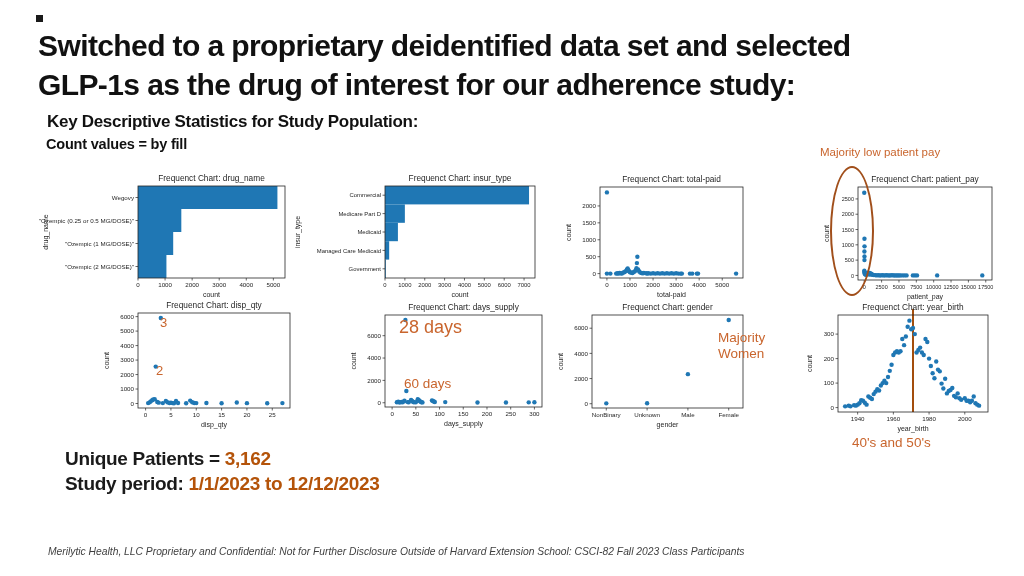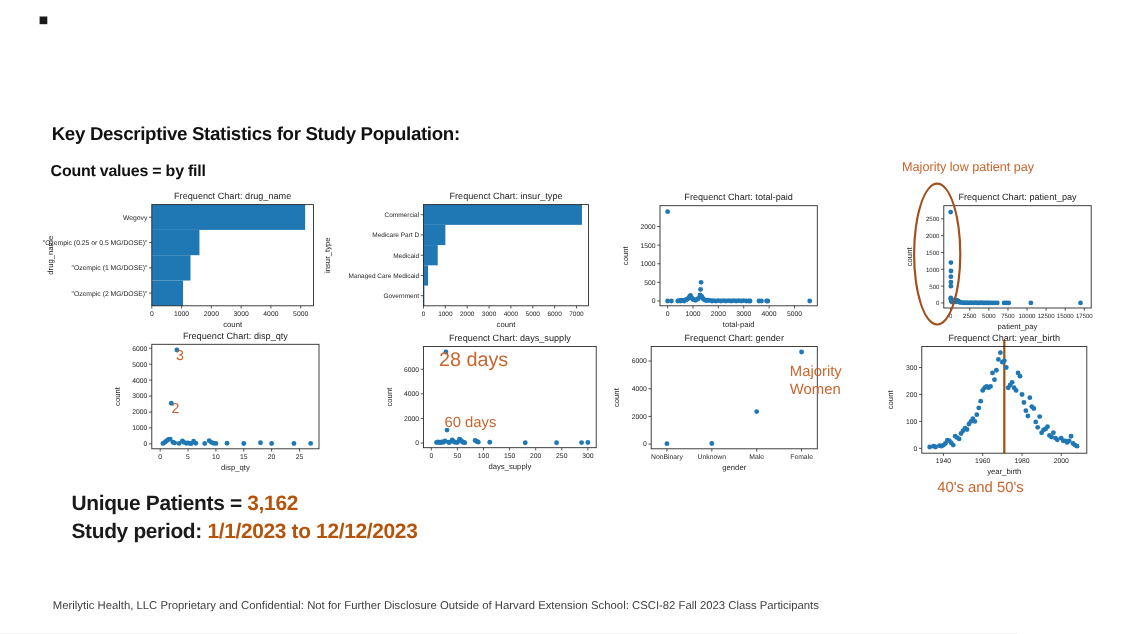--- a/index.html
+++ b/index.html
@@ -2,45 +2,47 @@
 <html><head>
 <meta charset="utf-8">
 <style>
   html,body{margin:0;padding:0;background:#e8e8e8;}
   .slide{position:relative;width:1024px;height:576px;background:#ffffff;overflow:hidden;
          font-family:"Liberation Sans",sans-serif;}
   .bullet{position:absolute;left:36px;top:15px;width:7px;height:7px;background:#1a1a1a;}
   .title{position:absolute;left:38px;top:26px;width:950px;color:#111;
          font-size:30px;font-weight:700;letter-spacing:-0.6px;line-height:39px;}
   .subtitle1{position:absolute;left:47px;top:112px;color:#111;font-size:17px;font-weight:700;letter-spacing:-0.3px;}
-  .subtitle2{position:absolute;left:46px;top:136px;color:#111;font-size:14.5px;font-weight:700;letter-spacing:-0.2px;margin-top:12px;}
+  .subtitle2{position:absolute;left:46px;top:136px;color:#111;font-size:14.5px;font-weight:700;letter-spacing:-0.2px;}
   svg.charts{position:absolute;left:0;top:0;}
   .ann{position:absolute;color:#C9652D;line-height:1.05;}
   .ann-majlow{left:820px;top:146px;font-size:11.5px;}
   .ann-3{left:160px;top:316px;font-size:13px;}
   .ann-2{left:156px;top:364px;font-size:13px;}
   .ann-28{left:399px;top:318px;font-size:18px;}
   .ann-30{left:404px;top:377px;font-size:13.5px;}
   .ann-women{left:718px;top:330px;font-size:13.5px;width:52px;line-height:1.15;}
   .ann-4050{left:852px;top:436px;font-size:13.5px;}
   .ellipse{position:absolute;left:830px;top:166px;width:40px;height:126px;
            border:2.5px solid #A14F1B;border-radius:50%;}
   .stats{position:absolute;left:65px;top:446px;font-size:19px;font-weight:700;letter-spacing:-0.3px;line-height:25px;color:#1a1a1a;}
   .stats .val{color:#B45309;text-align:center;}
-  .footer{position:absolute;left:48px;top:546px;width:940px;font-size:10.3px;color:#3f3f3f;
+  .footer{position:absolute;left:48px;top:546px;width:940px;font-size:10.3px;font-style:italic;color:#3f3f3f;
           font-family:"Liberation Sans",sans-serif;}
 </style>
 </head>
 <body>
 
 <div class="slide">
 
   <div class="bullet"></div>
 
   <div class="title">
+    <div>Switched to a proprietary deidentified data set and selected</div>
+    <div>GLP-1s as the drug of interest for our adherence study:</div>
   </div>
 
   <div class="subtitle1">Key Descriptive Statistics for Study Population:</div>
   <div class="subtitle2">Count values = by fill</div>
 
   <svg class="charts" id="charts-svg" width="1024" height="576">
       <g>
         <rect x="138" y="186" width="139.41988950276243" height="23" fill="#1F77B4"></rect>
         <text x="134" y="199.7" text-anchor="end" font-size="6.2" fill="#262626" font-family="&quot;Liberation Sans&quot;,sans-serif">Wegovy</text>
         <line x1="135.5" y1="197.5" x2="138" y2="197.5" stroke="#262626" stroke-width="0.7"></line>

